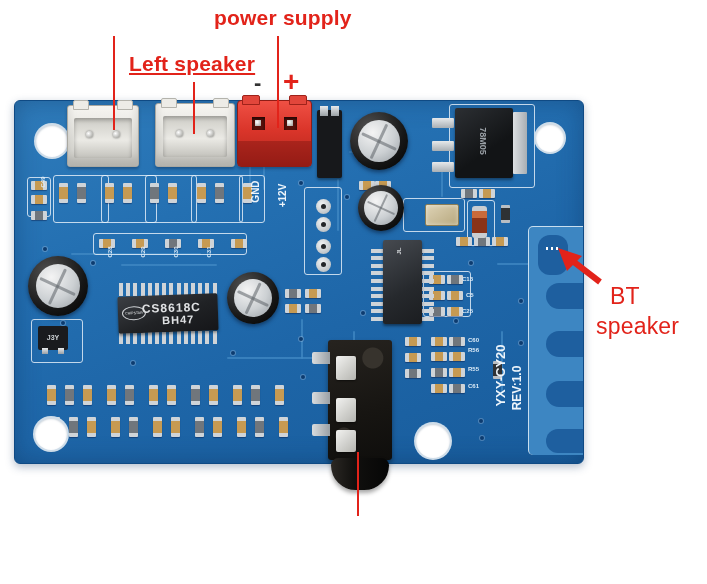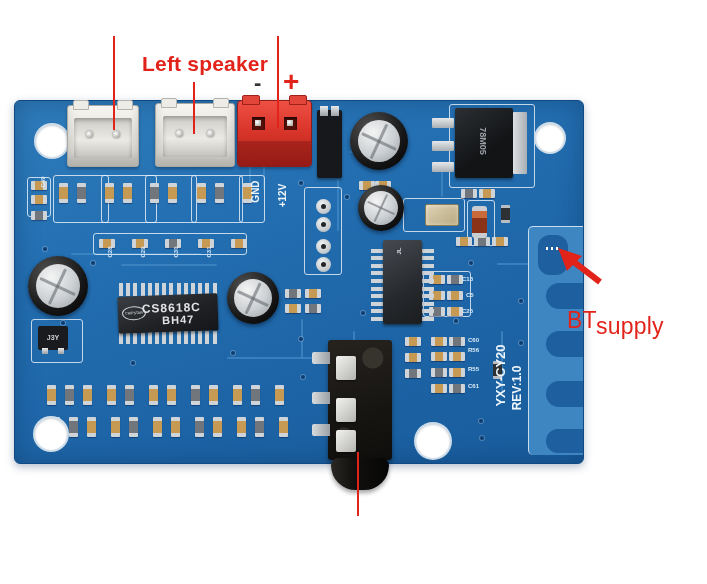--- a/index.html
+++ b/index.html
@@ -366,27 +366,28 @@
 
   <div class="jack abs" style="left:328px;top:340px;width:64px;height:120px;"></div>
   <div class="jack-leg" style="left:312px;top:352px;width:18px;height:12px;"></div>
   <div class="jack-leg" style="left:312px;top:392px;width:18px;height:12px;"></div>
   <div class="jack-leg" style="left:312px;top:424px;width:18px;height:12px;"></div>
   <div class="jack-pad" style="left:336px;top:356px;width:20px;height:24px;"></div>
   <div class="jack-pad" style="left:336px;top:398px;width:20px;height:24px;"></div>
   <div class="jack-pad" style="left:336px;top:430px;width:20px;height:22px;"></div>
   <div class="barrel" style="left:331px;top:458px;width:58px;height:32px;"></div>
 
-  <span class="anno" style="left:142px;top:52px;">Left speaker</span>
+  <span class="anno" style="left:214px;top:6px;">power supply</span>
+  <span class="anno" style="left:129px;top:52px;text-decoration:underline;">Left speaker</span>
   <span class="anno minus" style="left:254px;top:70px;">-</span>
   <span class="anno plus" style="left:283px;top:66px;">+</span>
   <div class="aline" style="left:113px;top:36px;height:94px;"></div>
   <div class="aline" style="left:193px;top:82px;height:52px;"></div>
   <div class="aline" style="left:277px;top:36px;height:92px;"></div>
   <div class="aline" style="left:357px;top:452px;height:64px;"></div>
-  <span class="anno thin" style="left:567px;top:283px;margin-top:24px;">BT</span>
-  <span class="anno thin" style="left:596px;top:313px;">supply</span>
+  <span class="anno thin" style="left:610px;top:283px;">BT</span>
+  <span class="anno thin" style="left:596px;top:313px;">speaker</span>
   <svg class="abs" style="left:556px;top:246px;" width="48" height="40">
     <line x1="18" y1="16" x2="44" y2="36" stroke="#e2231a" stroke-width="6"></line>
     <polygon points="2,2 26,10 11,25" fill="#e2231a"></polygon>
   </svg>
 
 </div>
 
 </body></html>

